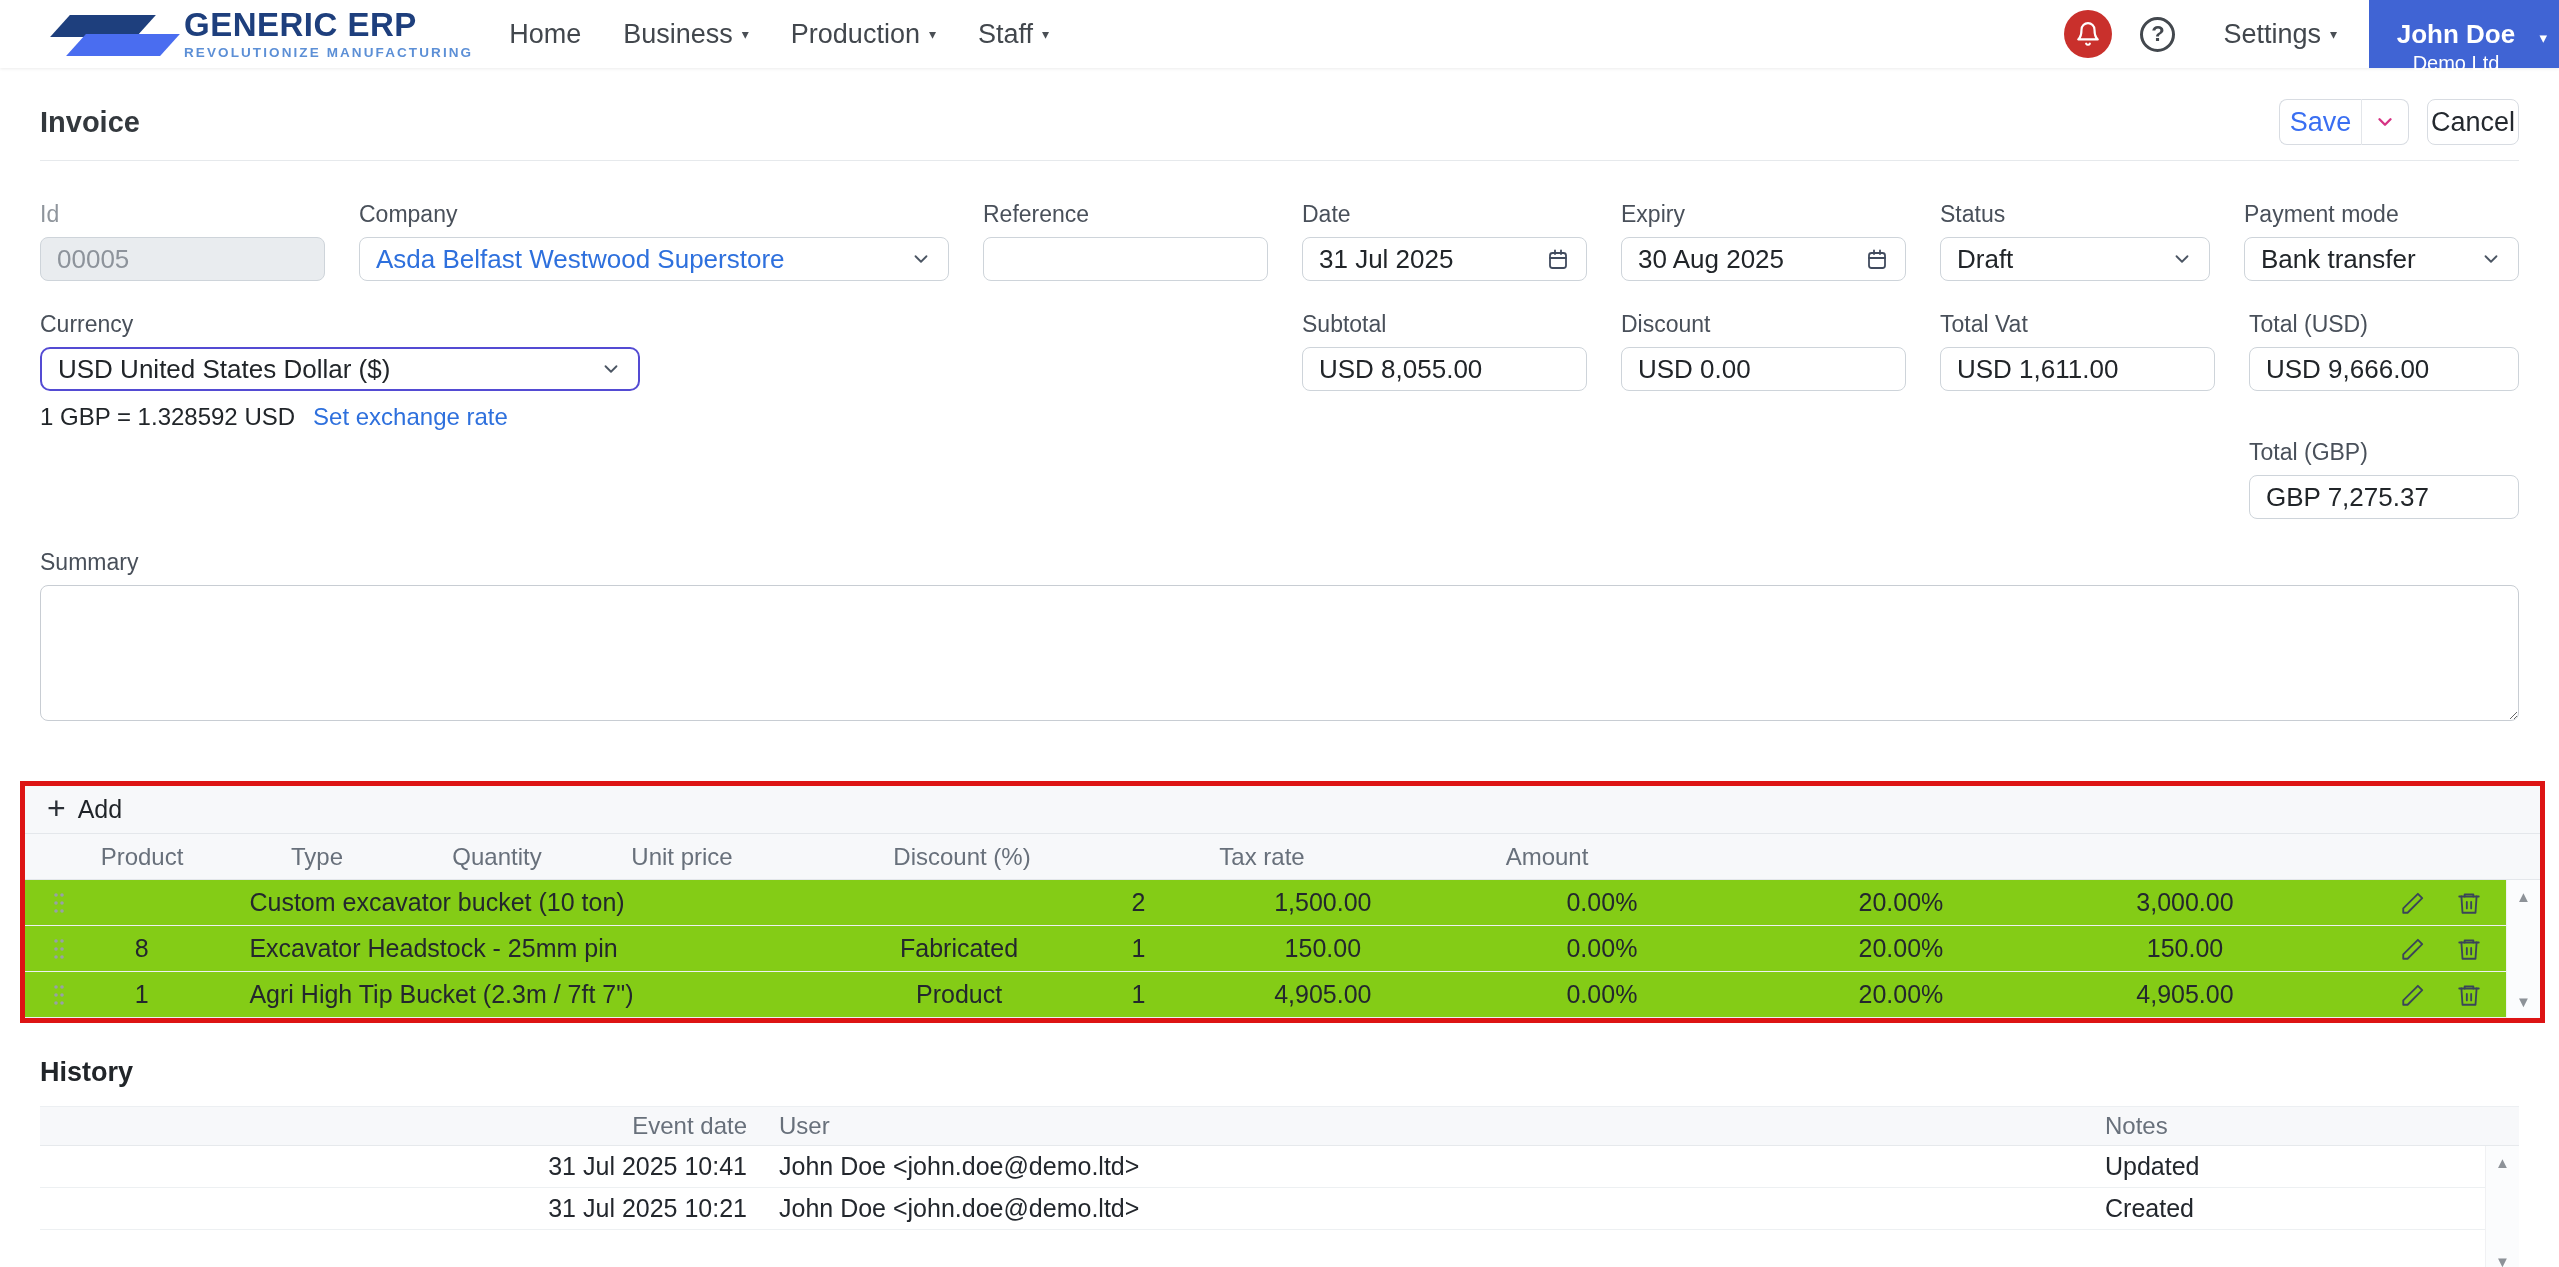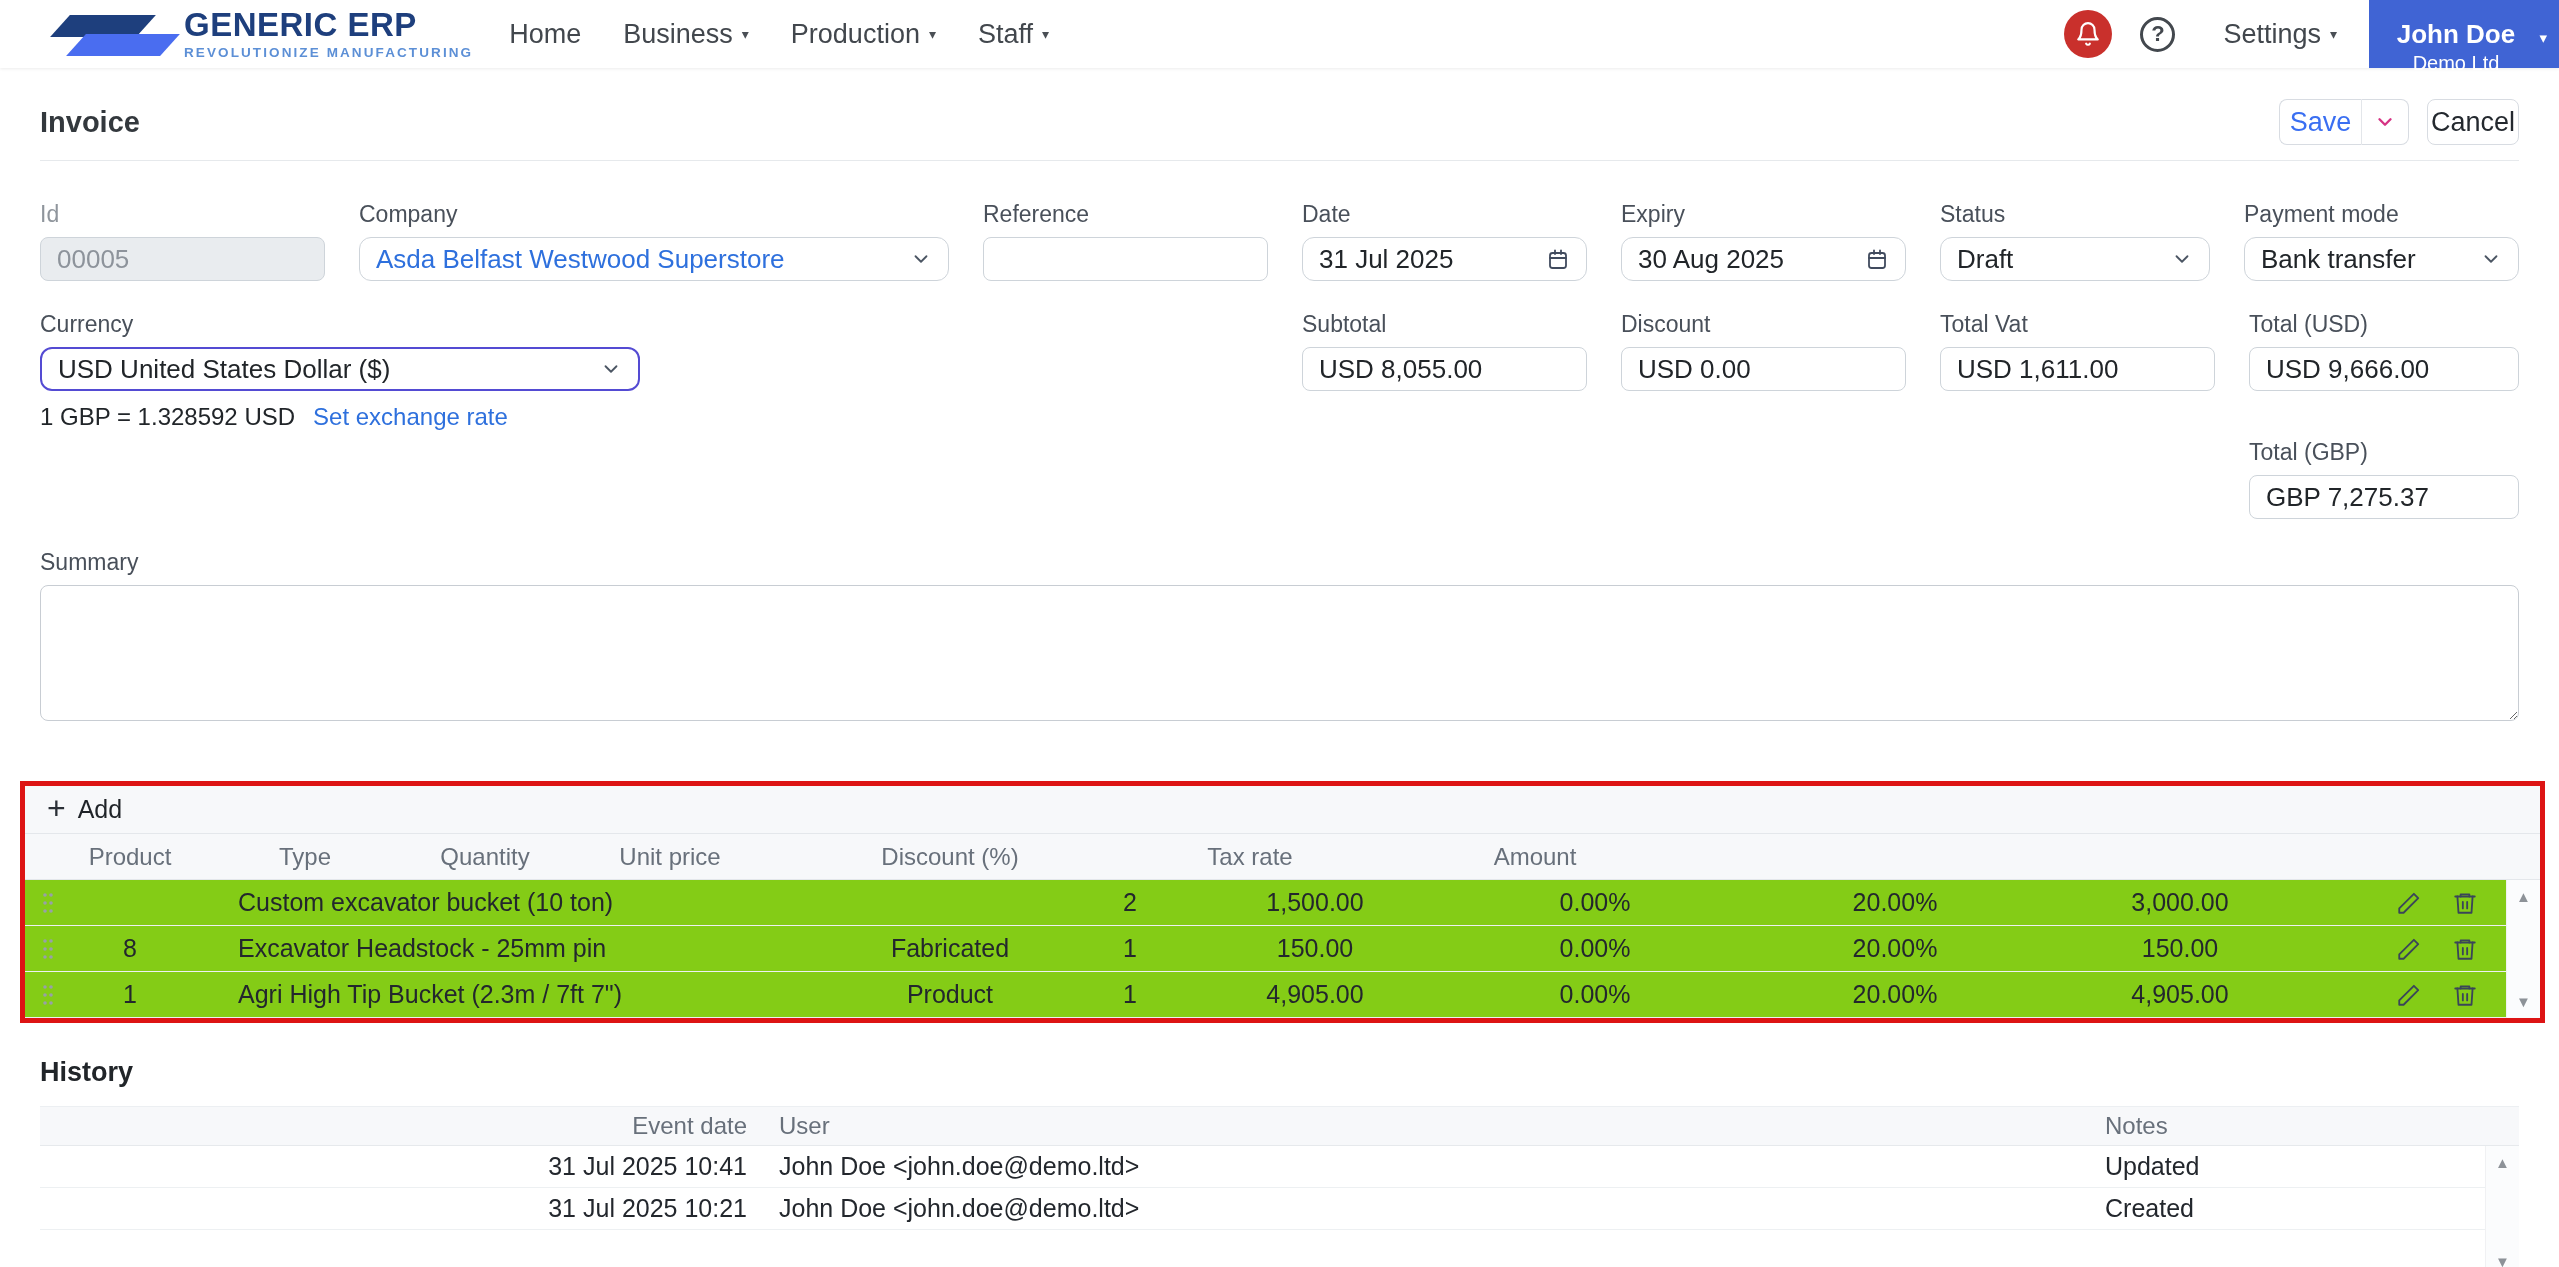--- a/index.html
+++ b/index.html
@@ -45,42 +45,42 @@
 
   
   .frow { display:flex; gap:34px; }
   .frow1 { margin-top:40px; }
   .frow2 { margin-top:30px; }
   .field { display:block; }
   .flabel { display:block; font-size:23px; color:#49505a; margin-bottom:9px; }
   .flabel.muted { color:#8f959c; }
   .control { height:44px; border:1.5px solid #ced4da; border-radius:8px; background:#fff;
              display:flex; align-items:center; padding:12px 16px; font-size:26px; color:#212529; }
-  .control.sel { justify-content:space-between; cursor:pointer;border-radius:12px; }
+  .control.sel { justify-content:space-between; cursor:pointer; }
   .control.disabled { background:#e9ecef; color:#8d939b; }
   .blue-text { color:#2e70dd; }
   .w-id{width:285px} .w-company{width:590px} .w-ref{width:285px} .w-date{width:285px}
   .w-exp{width:285px} .w-pay{width:275px} .w-status{flex:1}
   .w-currency{width:600px} .w-sub{width:285px; margin-left:auto} .w-disc{width:285px} .w-vat{width:275px} .w-usd{width:270px}
   .currency-ctl { border:2.5px solid #544bd3; border-radius:10px; }
   .exchange-row { display:flex; align-items:center; gap:18px; margin-top:12px; font-size:24px; color:#212529;text-align:center; }
   .link { color:#2e70dd; cursor:pointer; }
   .frow3 { margin-top:8px; display:flex; justify-content:flex-end; }
   .w-gbp{width:270px}
   .summary-wrap { margin-top:30px; }
   .summary-wrap textarea { width:100%; height:136px; border:1.5px solid #c8cdd3; border-radius:8px;
                            font-family:"Liberation Sans",sans-serif; font-size:26px; padding:12px 16px; resize:both; color:#212529; }
 
   
   .annotated { margin:56px 0 0 -20px; width:2525px; border:5px solid #dd1414; background:#fff; }
   .add-bar { height:48px; background:#f7f8fa; border-bottom:1.5px solid #e4e7eb;
              display:flex; align-items:center; padding-left:22px; gap:12px; }
   .plus-glyph { font-size:32px; font-weight:300; color:#2a2f36; line-height:1; margin-top:-3px; }
   .add-label { font-size:25px; color:#1f2328; }
-  .li-head, .li-row { display:flex; align-items:center; padding-right:36px; }
+  .li-head, .li-row { display:flex; align-items:center; padding-right:36px;padding-left:12px; }
   .li-head { height:46px; background:#f7f8fa; border-bottom:1.5px solid #e4e7eb; font-size:24px; color:#68707b; }
   .li-row { height:46px; background:#84cc16; border-bottom:1.5px solid #edf0f2; font-size:25px; color:#23272d; }
   .li-row:last-child { border-bottom:none; }
   .cell { display:flex; align-items:center; justify-content:center; }
   .c-handle{width:45px} .c-product{width:120px} .c-name{width:645px; justify-content:flex-start; padding-left:48px}
   .c-type{width:230px} .c-qty{width:130px} .c-price{width:240px} .c-disc{width:320px}
   .c-tax{width:280px} .c-amount{width:290px}
   .c-actions{width:175px; justify-content:flex-end; gap:30px; padding-right:22px}
   .li-body { position:relative; }
   .scroll-strip { position:absolute; right:0; top:0; bottom:0; width:34px; background:#fbfcfd; border-left:1px solid #f0f1f3; }

